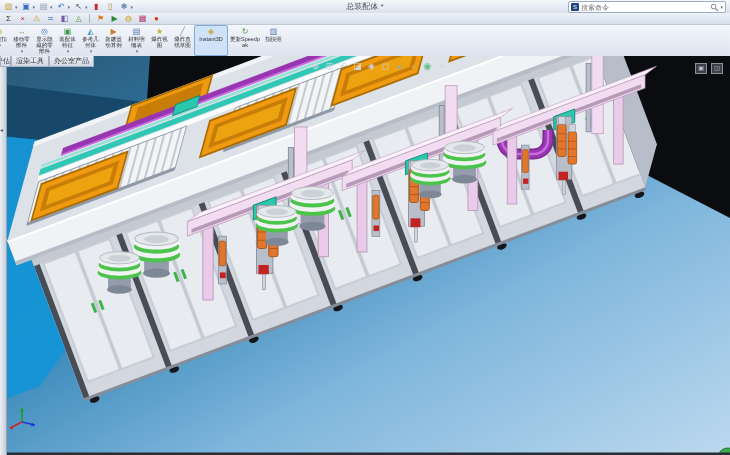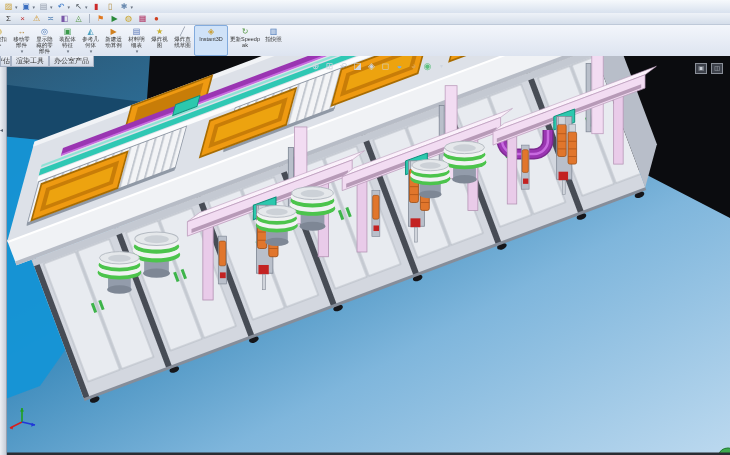--- a/index.html
+++ b/index.html
@@ -130,20 +130,30 @@
       <span class="qitem">
           <span class="qicon">▮</span>
         </span>
       <span class="qitem">
           <span class="qicon">▯</span>
         </span>
       <span class="qitem">
           <span class="qicon">✱</span>
           <span class="caret">▾</span>
         </span>
+    </div>
+    <div class="wintitle">总装配体 *</div>
+    <div class="search">
+      <span class="swlogo">S</span>
+      <input placeholder="搜索命令" style="">
+      <svg class="mag" viewBox="0 0 10 10">
+        <circle cx="4" cy="4" r="2.6" fill="none" stroke="#6a7a92" stroke-width="1"></circle>
+        <line x1="6" y1="6" x2="9" y2="9" stroke="#6a7a92" stroke-width="1.2"></line>
+      </svg>
+      <span class="caret">▾</span>
     </div>
   </div>
 
   <div class="toolbar2">
     <span class="ticon">Σ</span>
     <span class="ticon">×</span>
     <span class="ticon">⚠</span>
     <span class="ticon">≍</span>
     <span class="ticon">◧</span>
     <span class="ticon">◬</span>

